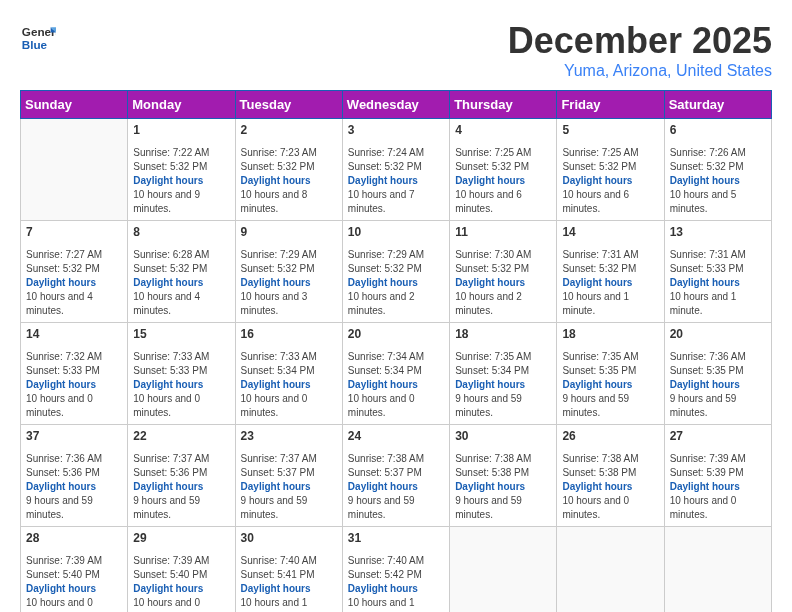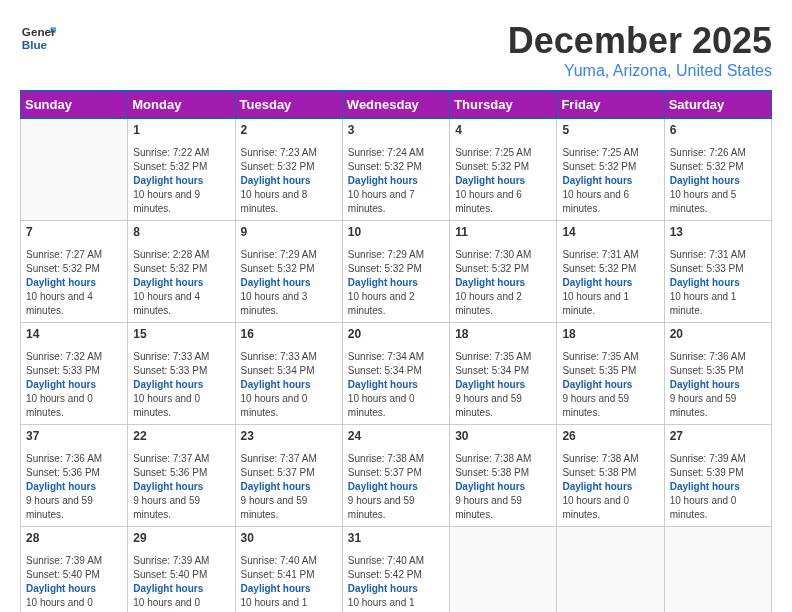--- a/index.html
+++ b/index.html
@@ -176,21 +176,21 @@
           <div class="day-info">
             <div>Sunrise: 7:27 AM</div>
             <div>Sunset: 5:32 PM</div>
             <div style="white-space: pre-line;"><span class="daylight-label">Daylight hours</span>
 10 hours and 4 minutes.</div>
           </div>
         </td>
         <td>
           <span class="day-num">8</span>
           <div class="day-info">
-            <div>Sunrise: 2:28 AM</div>
+            <div>Sunrise: 6:28 AM</div>
             <div>Sunset: 5:32 PM</div>
             <div style="white-space: pre-line;"><span class="daylight-label">Daylight hours</span>
 10 hours and 4 minutes.</div>
           </div>
         </td>
         <td>
           <span class="day-num">9</span>
           <div class="day-info">
             <div>Sunrise: 7:29 AM</div>
             <div>Sunset: 5:32 PM</div>

